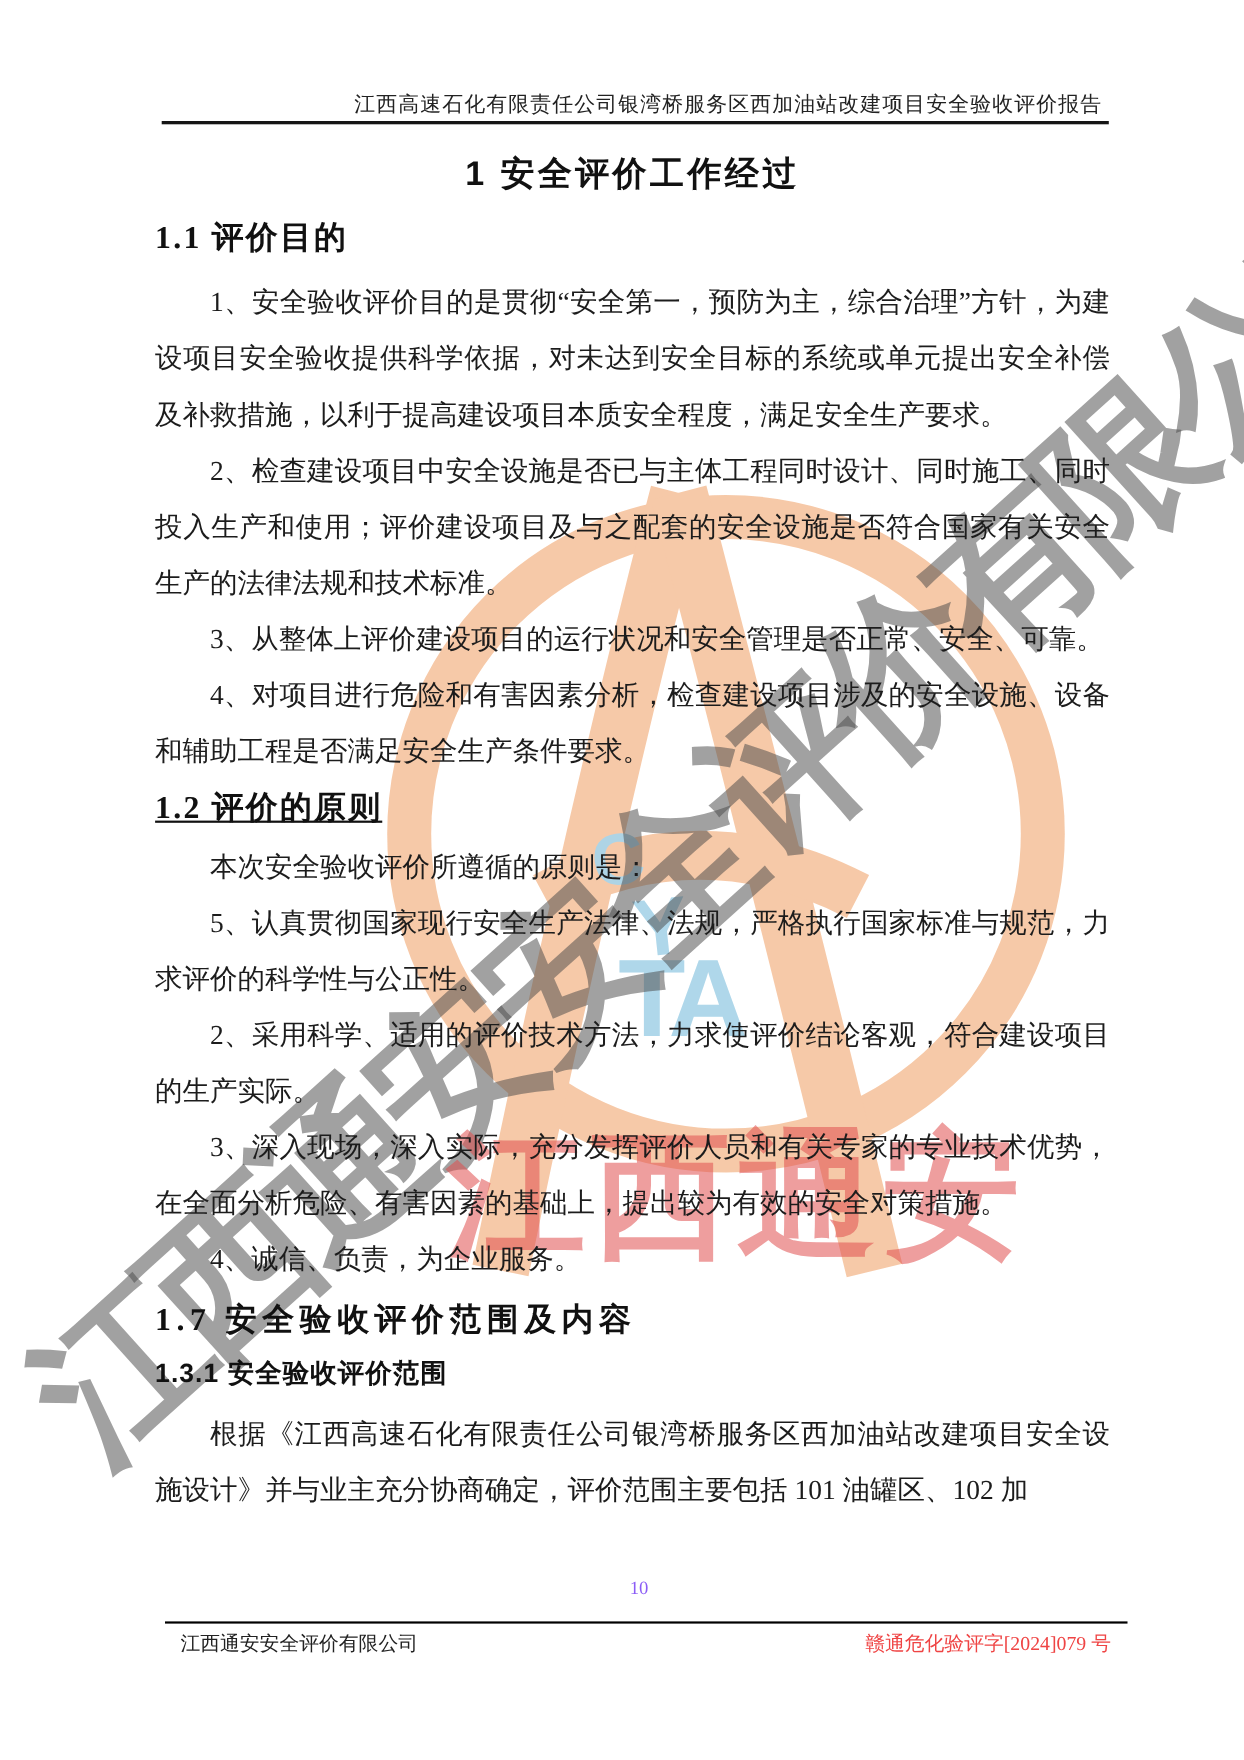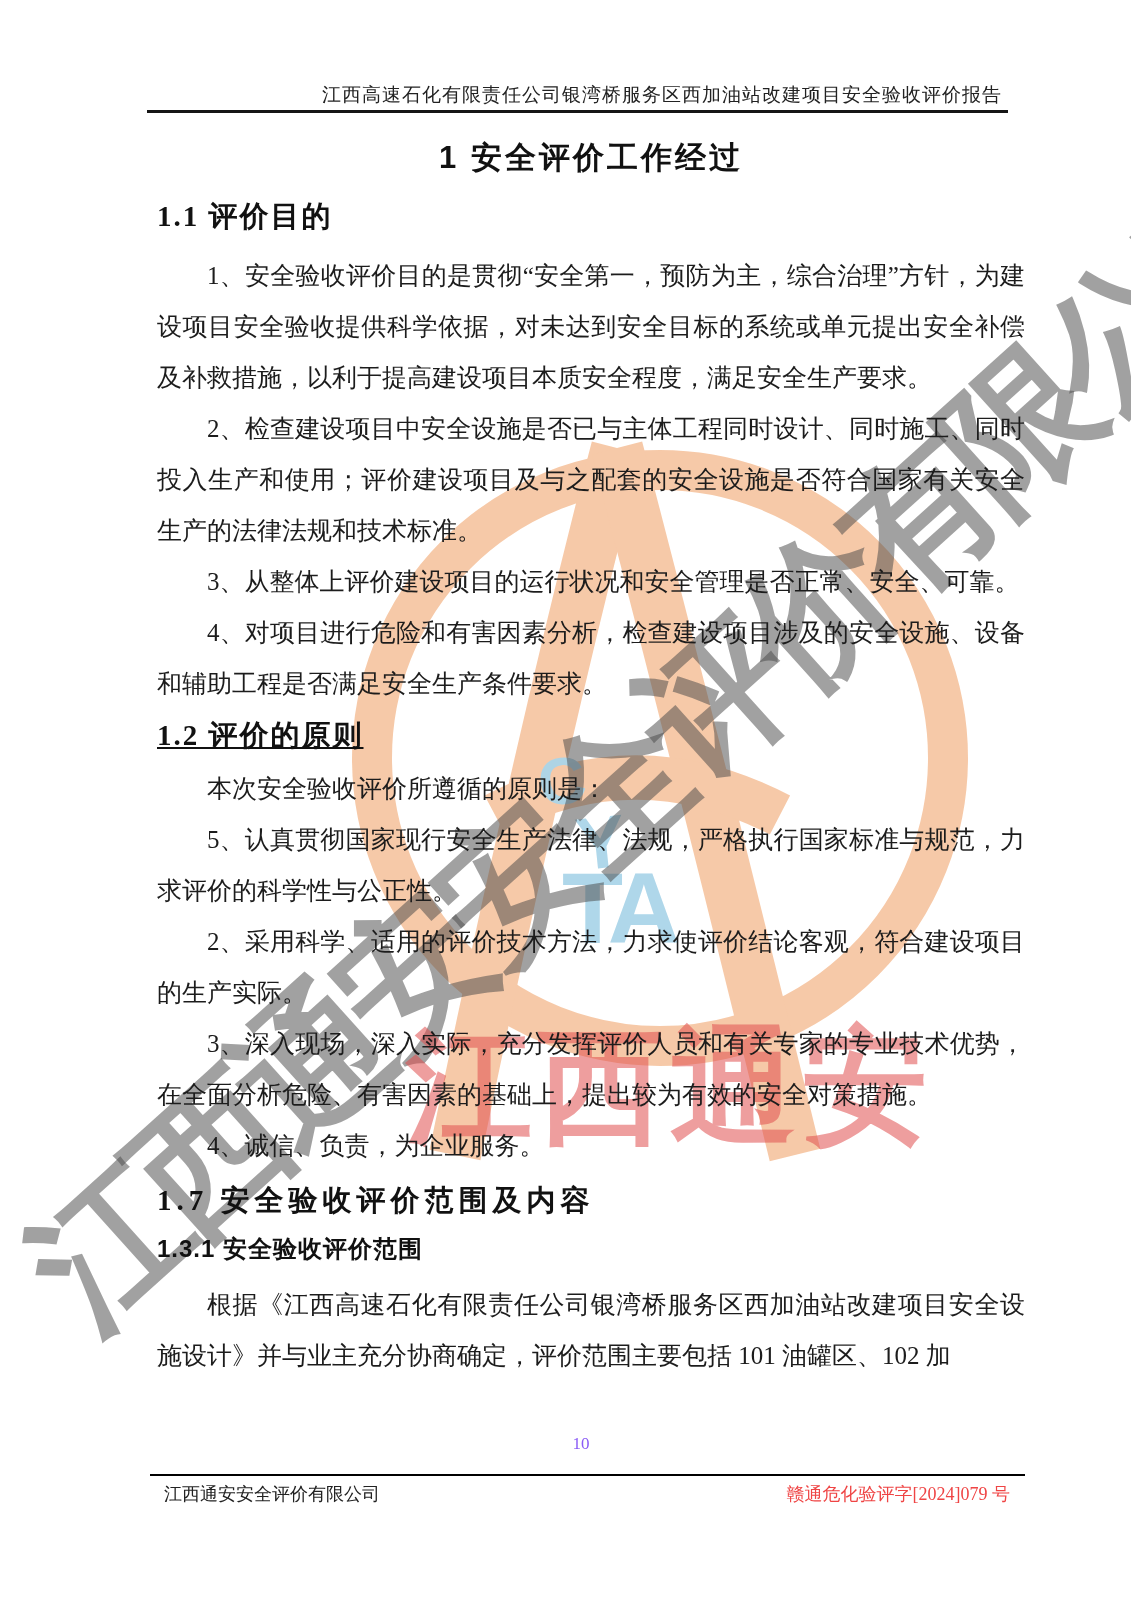--- a/index.html
+++ b/index.html
@@ -28,21 +28,21 @@
     left:406px;top:1024px;z-index:3;
     font-size:126px;line-height:1;letter-spacing:6px;white-space:nowrap;
     font-family:"Liberation Sans","DejaVu Sans",sans-serif;font-weight:bold;
     color:rgba(224,78,78,0.55);
   }
   
   .content{position:absolute;z-index:10;}
   .page-header{left:134px;top:82px;width:868px;text-align:right;
                font-size:19px;letter-spacing:1px;color:#222;}
   .header-rule{left:147px;top:110px;width:861px;height:3px;background:#151515;}
-  .main{left:157px;top:132px;width:868px;}
+  .main{left:141px;top:132px;width:868px;}
   .doc-title{
     font-family:"Liberation Sans","DejaVu Sans",sans-serif;
     font-size:31px;font-weight:bold;text-align:center;letter-spacing:3px;
     line-height:44px;margin:4px 0 18px 0;color:#111;
   }
   .h2{font-size:29px;font-weight:bold;letter-spacing:2px;line-height:36px;
       margin:0 0 16px 0;color:#111;}
   .h2.mt{margin-top:8px;margin-bottom:10px;text-decoration:underline;}
   .h2.wide{margin-top:10px;margin-bottom:14px;line-height:38px;letter-spacing:5px;}
   .h3{font-family:"Liberation Sans","DejaVu Sans",sans-serif;

